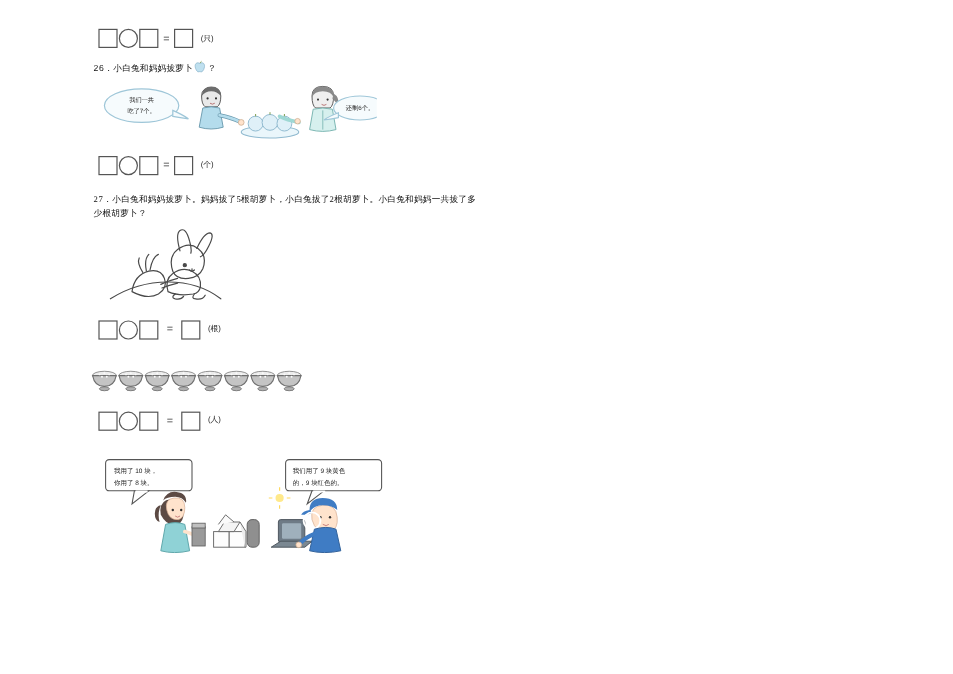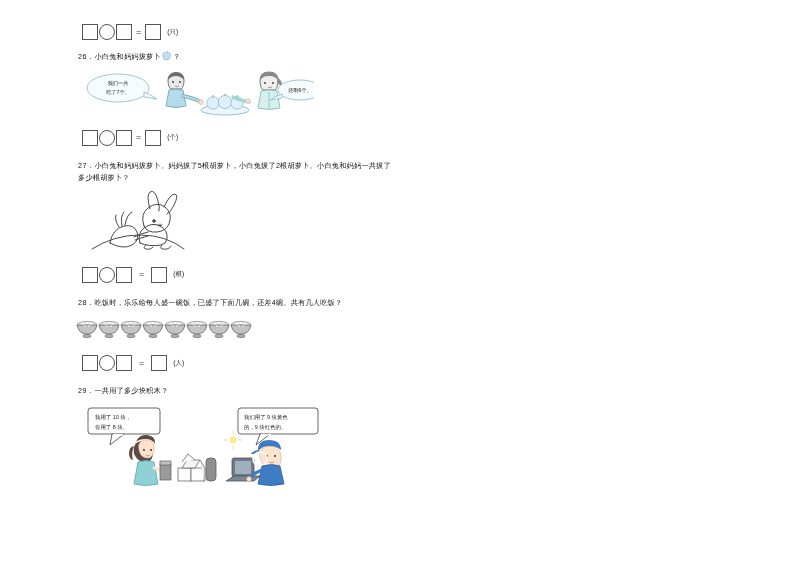--- a/index.html
+++ b/index.html
@@ -160,21 +160,21 @@
       <span class="bx"></span>
       <span class="circ"></span>
       <span class="bx"></span>
       <span class="op">=</span>
       <span class="bx"></span>
       <span class="unit">(个)</span>
     </div>
 
     <div class="sp10"></div>
 
-    <p class="qtext" style="width:320px;">
+    <p class="qtext" style="width:320px;font-family:Liberation Serif, serif;">
       <span class="num">27．</span><span>小白兔和妈妈拔萝卜。妈妈拔了5根胡萝卜，小白兔拔了2根胡萝卜。小白兔和妈妈一共拔了多少根胡萝卜？</span>
     </p>
 
     <div class="sp6"></div>
 
     <div class="illus" style="margin-left:10px;">
       <svg width="160" height="62" viewBox="0 0 160 62">
         <g fill="none" stroke="#4a4a4a" stroke-width="1" stroke-linecap="round" stroke-linejoin="round">
 
           <path d="M4 58 q22-14 48-14 q26 0 44 14"></path>
@@ -211,23 +211,20 @@
       <span class="bx"></span>
       <span class="circ"></span>
       <span class="bx"></span>
       <span class="op" style="padding:0 6px;">=</span>
       <span class="bx"></span>
       <span class="unit">(根)</span>
     </div>
 
     <div class="sp10"></div>
 
-    <p class="qtext">
-      <span class="num">28．</span><span>吃饭时，乐乐给每人盛一碗饭，已盛了下面几碗，还差4碗。共有几人吃饭？</span>
-    </p>
 
     <div class="sp8"></div>
 
     <div class="illus" style="margin-left:-2px;">
       <svg width="180" height="24" viewBox="0 0 180 24">
         <g>
           <g transform="translate(0,0)">
             <ellipse cx="11" cy="8" rx="10" ry="3.6" fill="#ededed" stroke="#8f8f8f" stroke-width=".8"></ellipse>
             <path d="M1.2 8 q1.5 9 9.8 9 q8.3 0 9.8-9z" fill="#c4c4c4" stroke="#6f6f6f" stroke-width=".9"></path>
             <ellipse cx="11" cy="19" rx="4.2" ry="1.6" fill="#b0b0b0" stroke="#6f6f6f" stroke-width=".7"></ellipse>
@@ -333,23 +330,20 @@
       <span class="bx"></span>
       <span class="circ"></span>
       <span class="bx"></span>
       <span class="op" style="padding:0 6px;">=</span>
       <span class="bx"></span>
       <span class="unit">(人)</span>
     </div>
 
     <div class="sp10"></div>
 
-    <p class="qtext">
-      <span class="num">29．</span><span>一共用了多少块积木？</span>
-    </p>
 
     <div class="sp8"></div>
 
     <div class="illus" style="margin-left:4px;">
       <svg width="250" height="80" viewBox="0 0 250 80">
 
         <g>
           <rect x="6" y="2" width="72" height="26" rx="3" ry="3" fill="#ffffff" stroke="#555" stroke-width=".9"></rect>
           <path d="M30 28 l-2 11 l14 -11 z" fill="#ffffff" stroke="#555" stroke-width=".9"></path>
           <path d="M31 28.6 h10" stroke="#ffffff" stroke-width="1.6"></path>

